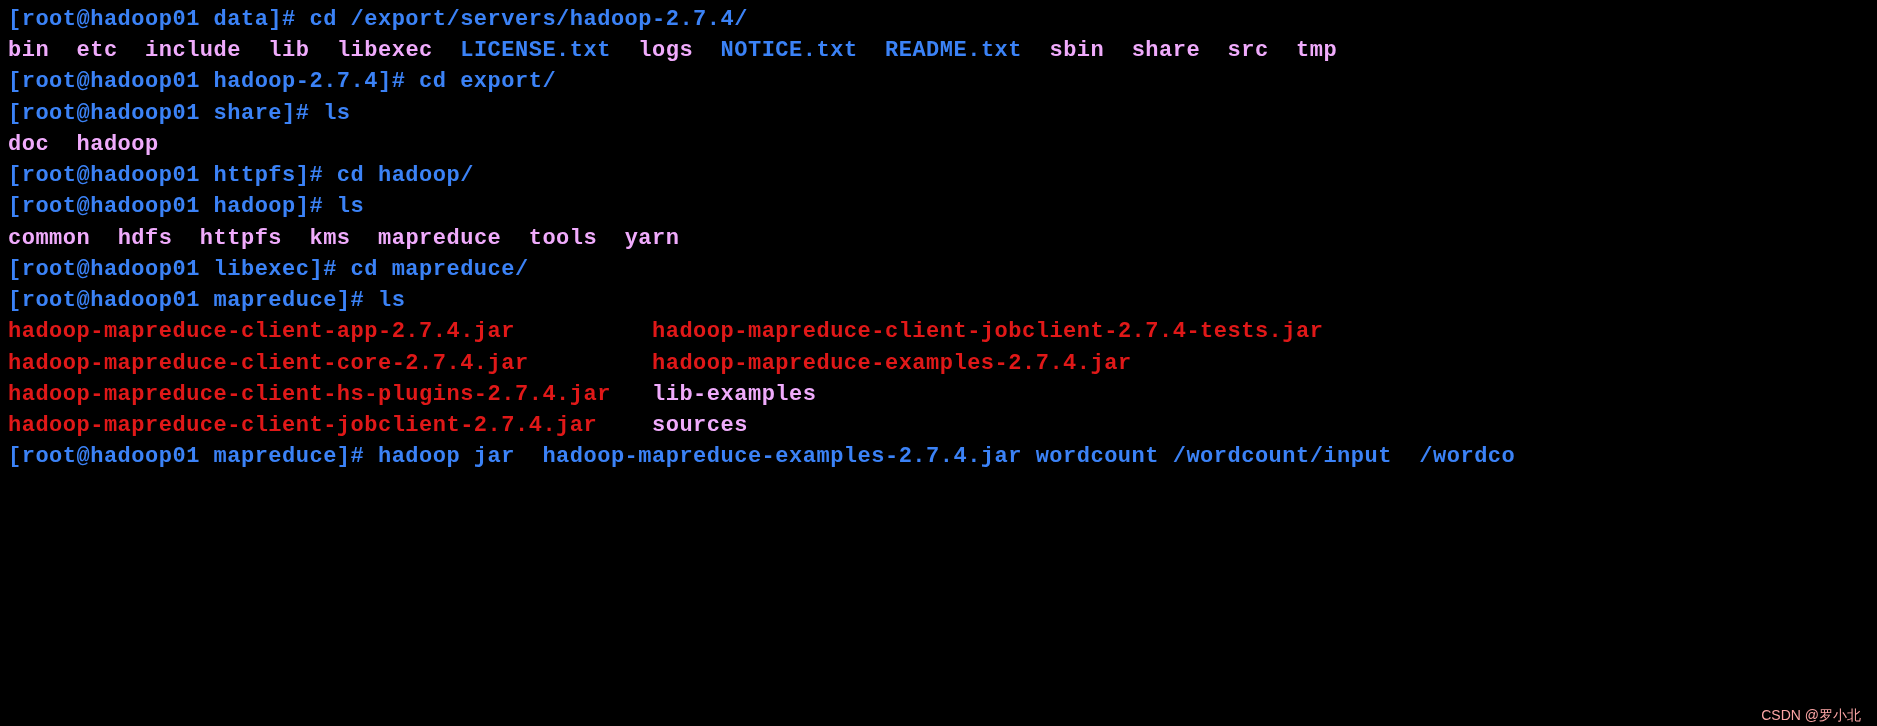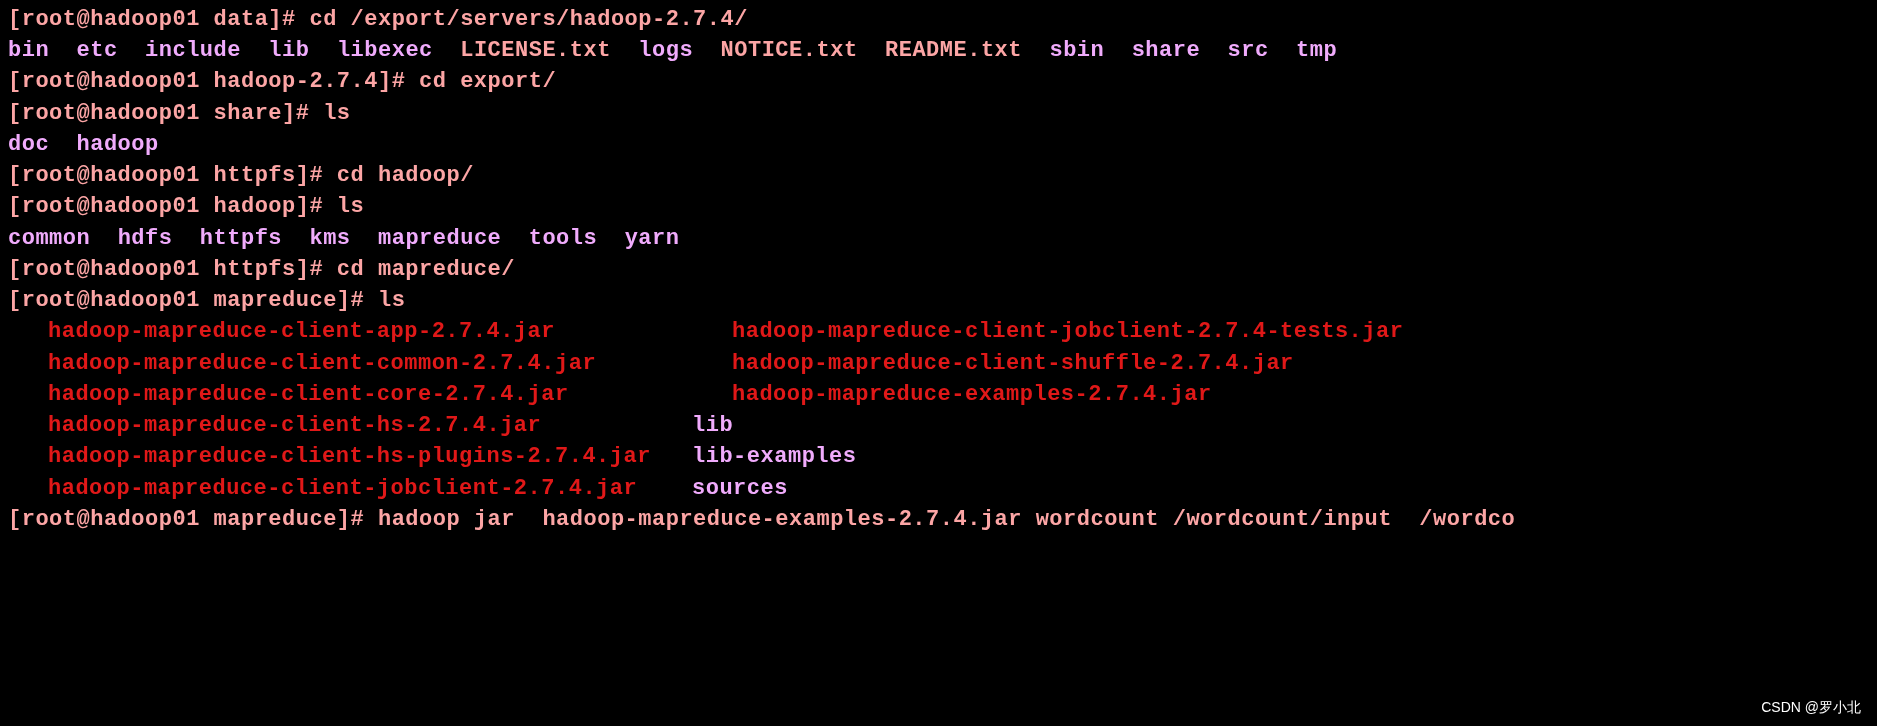--- a/index.html
+++ b/index.html
@@ -11,50 +11,48 @@
       line-height: 1.42;
       padding: 4px 8px;
       letter-spacing: 0.5px;
       white-space: nowrap;
       overflow: hidden;
       width: 1877px;
       height: 726px;
       position: relative;
     }
     .line { display: block; white-space: pre; }
-    .white { color: #fca5a5; font-weight: bold; }
+    .white { color: #3b82f6; font-weight: bold; }
     .blue { color: #f0abfc; font-weight: bold; }
-    .red { color: #e01818; font-weight: bold; margin-left: 40px; }
+    .red { color: #e01818; font-weight: bold; }
     .watermark {
       position: absolute;
-      bottom: 8px;
+      bottom: 0;
       right: 16px;
-      color: #ffffff;
+      color: #fca5a5;
       font-size: 14px;
       font-family: sans-serif;
       letter-spacing: 0;
       font-weight: normal;
       margin-top: 43px;
     }
   </style>
 </head>
 <body>
 
 <div id="terminal">
     <div class="line"><span class="white">[root@hadoop01 data]# cd /export/servers/hadoop-2.7.4/</span></div>
     <div class="line"><span class="blue">bin</span><span class="white">  </span><span class="blue">etc</span><span class="white">  </span><span class="blue">include</span><span class="white">  </span><span class="blue">lib</span><span class="white">  </span><span class="blue">libexec</span><span class="white">  </span><span class="white">LICENSE.txt</span><span class="white">  </span><span class="blue">logs</span><span class="white">  </span><span class="white">NOTICE.txt</span><span class="white">  </span><span class="white">README.txt</span><span class="white">  </span><span class="blue">sbin</span><span class="white">  </span><span class="blue">share</span><span class="white">  </span><span class="blue">src</span><span class="white">  </span><span class="blue">tmp</span></div>
     <div class="line"><span class="white">[root@hadoop01 hadoop-2.7.4]# cd export/</span></div>
     <div class="line"><span class="white">[root@hadoop01 share]# ls</span></div>
     <div class="line"><span class="blue">doc</span><span class="white">  </span><span class="blue">hadoop</span></div>
     <div class="line"><span class="white">[root@hadoop01 httpfs]# cd hadoop/</span></div>
     <div class="line"><span class="white">[root@hadoop01 hadoop]# ls</span></div>
     <div class="line"><span class="blue">common</span><span class="white">  </span><span class="blue">hdfs</span><span class="white">  </span><span class="blue">httpfs</span><span class="white">  </span><span class="blue">kms</span><span class="white">  </span><span class="blue">mapreduce</span><span class="white">  </span><span class="blue">tools</span><span class="white">  </span><span class="blue">yarn</span></div>
-    <div class="line"><span class="white">[root@hadoop01 httpfs]# cd mapreduce/</span></div>
+    <div class="line"><span class="white">[root@hadoop01 libexec]# cd mapreduce/</span></div>
     <div class="line"><span class="white">[root@hadoop01 mapreduce]# ls</span></div>
     <div class="line"><span class="red">hadoop-mapreduce-client-app-2.7.4.jar</span><span class="white">          </span><span class="red">hadoop-mapreduce-client-jobclient-2.7.4-tests.jar</span></div>
-    <div class="line"><span class="red">hadoop-mapreduce-client-common-2.7.4.jar</span><span class="white">       </span><span class="red">hadoop-mapreduce-client-shuffle-2.7.4.jar</span></div>
     <div class="line"><span class="red">hadoop-mapreduce-client-core-2.7.4.jar</span><span class="white">         </span><span class="red">hadoop-mapreduce-examples-2.7.4.jar</span></div>
-    <div class="line"><span class="red">hadoop-mapreduce-client-hs-2.7.4.jar</span><span class="white">           </span><span class="blue">lib</span></div>
     <div class="line"><span class="red">hadoop-mapreduce-client-hs-plugins-2.7.4.jar</span><span class="white">   </span><span class="blue">lib-examples</span></div>
     <div class="line"><span class="red">hadoop-mapreduce-client-jobclient-2.7.4.jar</span><span class="white">    </span><span class="blue">sources</span></div>
     <div class="line"><span class="white">[root@hadoop01 mapreduce]# hadoop jar  hadoop-mapreduce-examples-2.7.4.jar wordcount /wordcount/input  /wordco</span></div>
   </div>
 <div class="watermark">CSDN @罗小北</div>
 
 </body></html>

